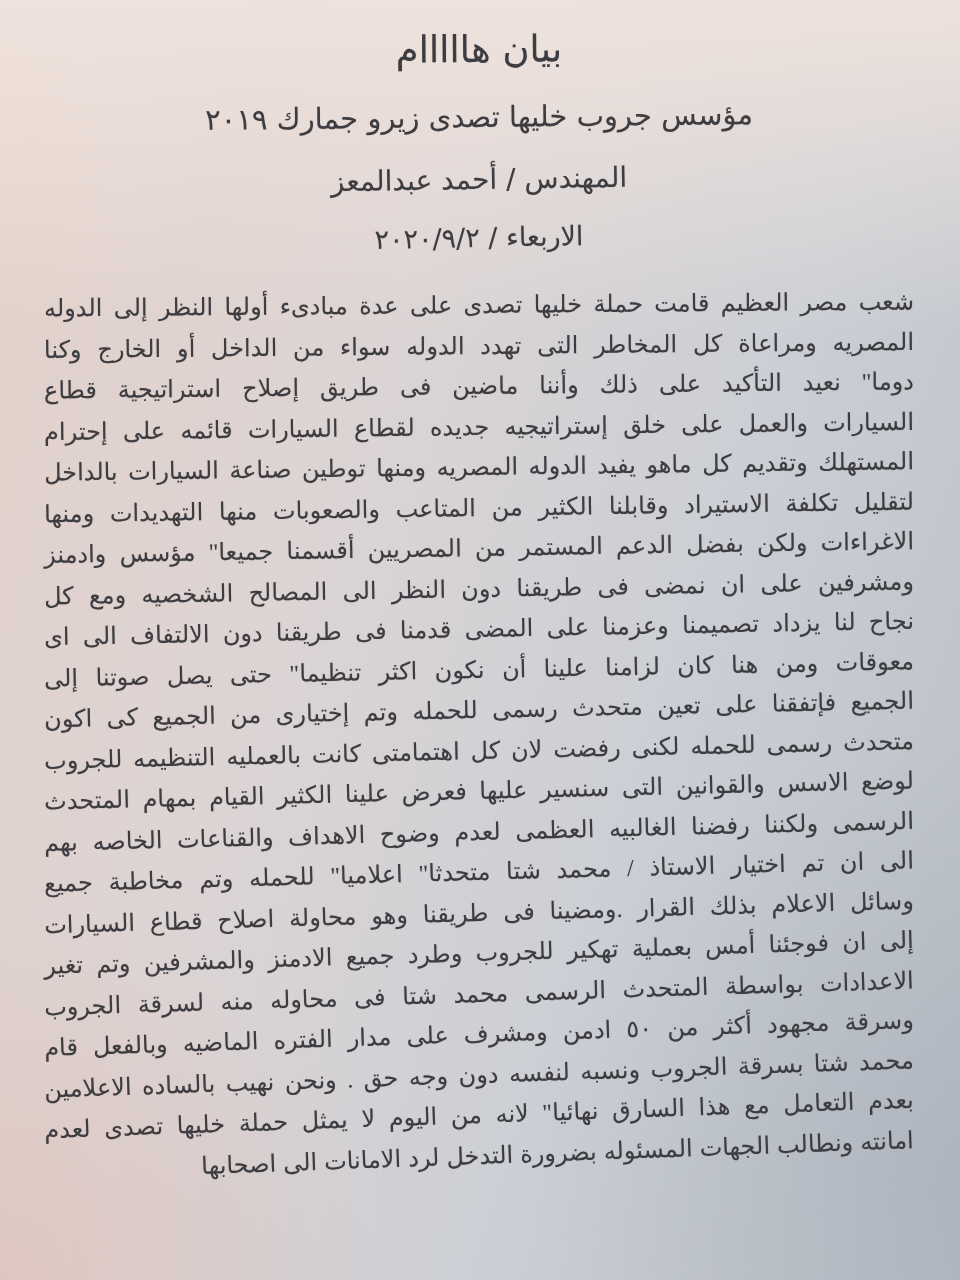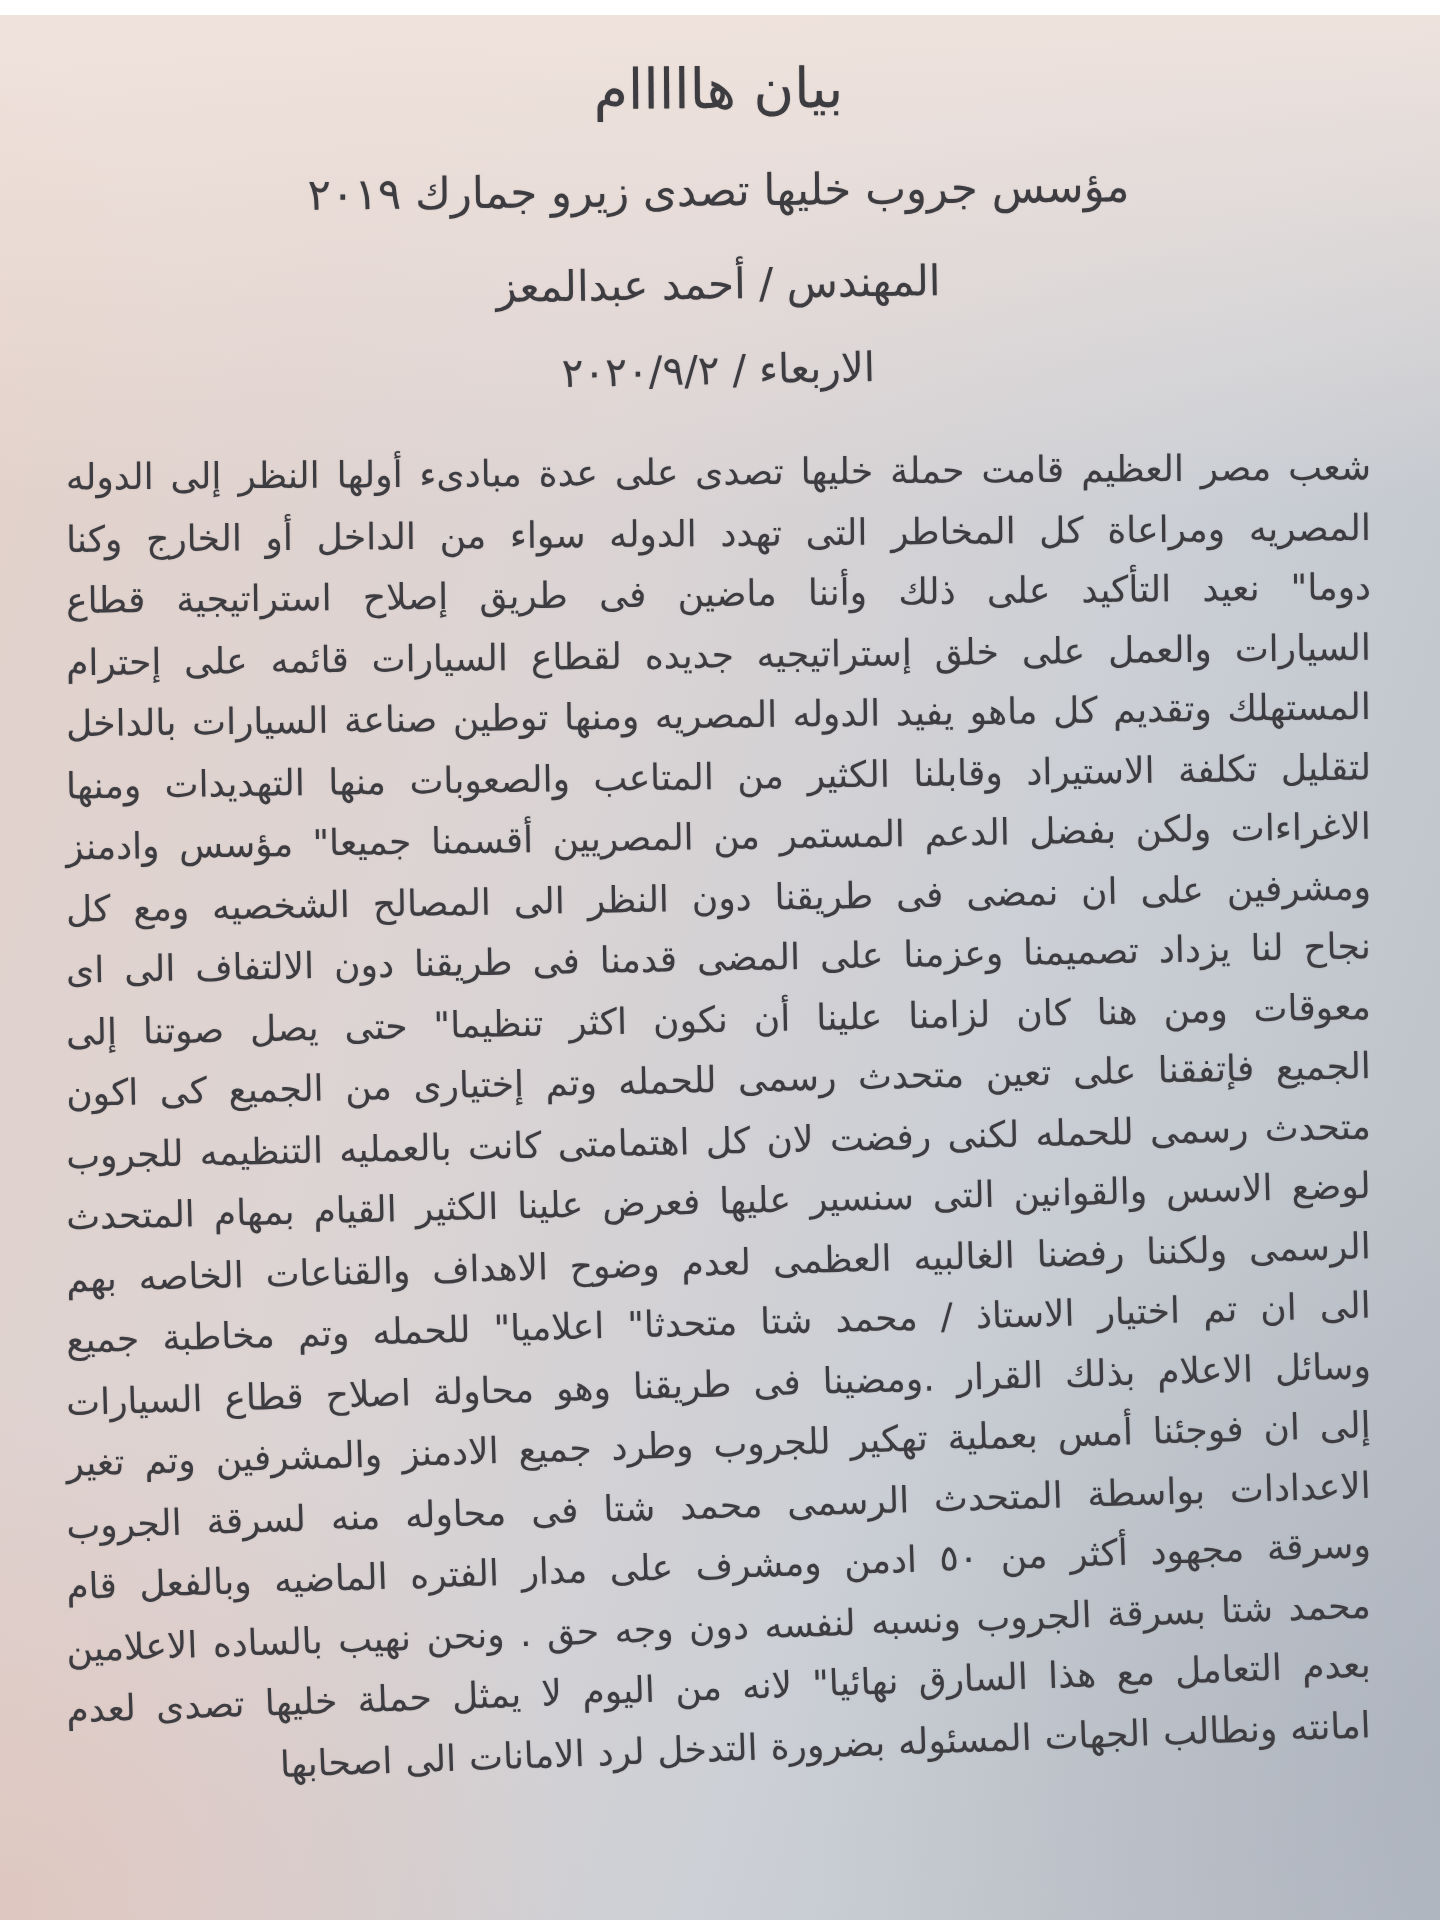--- a/index.html
+++ b/index.html
@@ -15,21 +15,20 @@
   }
   
   .paper {
     position: absolute;
     inset: 0;
     background:
       radial-gradient(55% 38% at 0% 100%, rgba(224,188,177,0.55), rgba(224,188,177,0) 75%),
       radial-gradient(60% 45% at 100% 92%, rgba(148,158,172,0.30), rgba(148,158,172,0) 75%),
       linear-gradient(180deg, rgba(240,227,221,0.95) 0%, rgba(240,227,221,0) 26%),
       linear-gradient(108deg, #e4d1c9 0%, #dcd4d4 36%, #cbcfd5 66%, #b8bdc5 100%);
-    margin-top: 10px;
   }
   .content {
     position: relative;
     direction: rtl;
     color: #3d3c41;
     padding: 12px 46px 0 44px;
     text-shadow: 0 0 1px rgba(90,84,84,0.35);
   }
   .doc-title {
     font-size: 37px;
@@ -54,20 +53,21 @@
   }
   .doc-date {
     font-size: 27px;
     line-height: 38px;
     text-align: center;
     margin-top: 20px;
     transform: rotate(-1.1deg);
   }
   .doc-body {
     margin-top: 28px;
+    font-family: Liberation Serif, serif;
   }
   .body-line {
     font-size: 24px;
     line-height: 40.5px;
     height: 40.5px;
     text-align: justify;
     text-align-last: justify;
     word-spacing: 1px;
     white-space: nowrap;
     transform: rotate(calc(-0.45deg - var(--i, 0) * 0.078deg));

